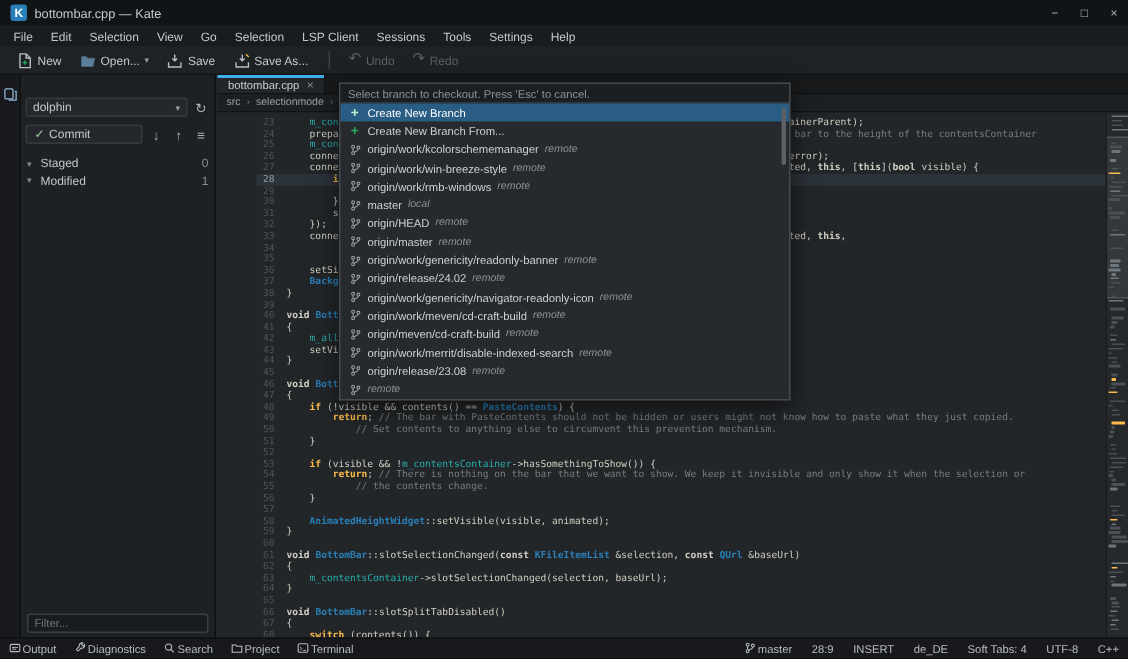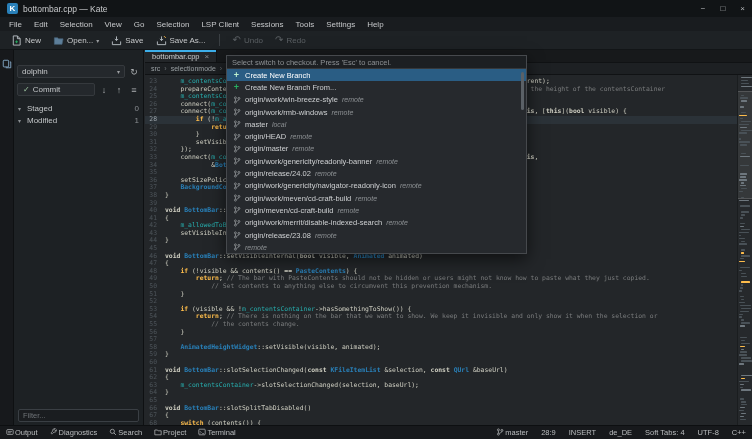--- a/index.html
+++ b/index.html
@@ -56,21 +56,21 @@
   .editor{position:absolute;left:145px;top:0;right:0;bottom:0;background:#232629;}
   .tabbar{position:absolute;left:0;top:0;right:0;height:13px;background:#17191b;border-bottom:1px solid #101214;display:flex;}
   .tab{position:relative;display:flex;align-items:center;gap:5px;padding:0 7px;background:#232629;color:#ccced0;
        font-size:7.5px;border-right:1px solid #101214;}
   .tab.active::before{content:'';position:absolute;left:0;right:0;top:0;height:1.5px;background:#3daee9;}
   .tab-close{color:#8a8e92;font-size:8px;}
   .breadcrumb{position:absolute;left:0;top:13px;right:0;height:12px;background:#1d2023;border-bottom:1px solid #101214;
               display:flex;align-items:center;padding:0 6px;gap:4px;font-size:7px;color:#9aa0a4;}
   .bc-sep{color:#6c7175;font-size:7px;}
   .code-area{position:absolute;left:0;top:25px;right:0;bottom:0;overflow:hidden;background:#232629;}
-  .code-lines{padding-top:3px;}
+  .code-lines{padding-top:3px;margin-left:26px;}
   .code-row{display:flex;height:7.6px;line-height:7.6px;font-family:"DejaVu Sans Mono",monospace;font-size:6.4px;white-space:pre;}
   .ln{width:15px;text-align:right;padding-right:3px;color:#4d545a;flex:none;}
   .ct{padding-left:5px;color:#cfcfc2;}
   .code-row.current{background:#2b3238;}
   .code-row.current .ln{color:#9aa2a8;}
   .tk-kw{font-weight:bold;color:#cfcfc2;}
   .tk-ctrl{font-weight:bold;color:#fdbc4b;}
   .tk-type{font-weight:bold;color:#2980b9;}
   .tk-mem{color:#27aeae;}
   .tk-com{color:#7a7c7d;}
@@ -380,29 +380,41 @@
             <div class="mm-mark" style="top: 334.88px; left: 1px; width: 4.9787px; background: rgb(73, 81, 87);"></div>
             <div class="mm-mark" style="top: 337.8px; left: 3px; width: 5.40571px; background: rgb(110, 119, 126);"></div>
             <div class="mm-mark" style="top: 340.72px; left: 2px; width: 4.46235px; background: rgb(110, 119, 126);"></div>
             <div class="mm-mark" style="top: 343.64px; left: 2px; width: 6.37083px; background: rgb(73, 81, 87);"></div>
           </div>
       </div>
     </div>
   </div>
 
   <div class="popup">
-    <div class="popup-prompt">Select switch to checkout. Press 'Esc' to cancel.</div>
+    <div class="popup-prompt">Select branch to checkout. Press 'Esc' to cancel.</div>
     <div class="popup-list">
         <div class="popup-row selected">
           <span class="row-icon create">+</span>
           <span class="row-label">Create New Branch</span>
         </div>
         <div class="popup-row">
           <span class="row-icon create">+</span>
           <span class="row-label">Create New Branch From...</span>
+        </div>
+        <div class="popup-row">
+          <span class="row-icon">
+            <svg viewBox="0 0 10 10">
+              <circle cx="3" cy="2.3" r="1.2" fill="none" stroke="currentColor" stroke-width="0.9"></circle>
+              <circle cx="3" cy="7.7" r="1.2" fill="none" stroke="currentColor" stroke-width="0.9"></circle>
+              <circle cx="7.4" cy="3" r="1.2" fill="none" stroke="currentColor" stroke-width="0.9"></circle>
+              <path d="M3 3.5v3M7.4 4.2c0 1.8-2.4 1.6-3.3 2.6" fill="none" stroke="currentColor" stroke-width="0.9"></path>
+            </svg>
+          </span>
+          <span class="row-label">origin/work/kcolorschememanager</span>
+          <span class="row-suffix">remote</span>
         </div>
         <div class="popup-row">
           <span class="row-icon">
             <svg viewBox="0 0 10 10">
               <circle cx="3" cy="2.3" r="1.2" fill="none" stroke="currentColor" stroke-width="0.9"></circle>
               <circle cx="3" cy="7.7" r="1.2" fill="none" stroke="currentColor" stroke-width="0.9"></circle>
               <circle cx="7.4" cy="3" r="1.2" fill="none" stroke="currentColor" stroke-width="0.9"></circle>
               <path d="M3 3.5v3M7.4 4.2c0 1.8-2.4 1.6-3.3 2.6" fill="none" stroke="currentColor" stroke-width="0.9"></path>
             </svg>
           </span>

